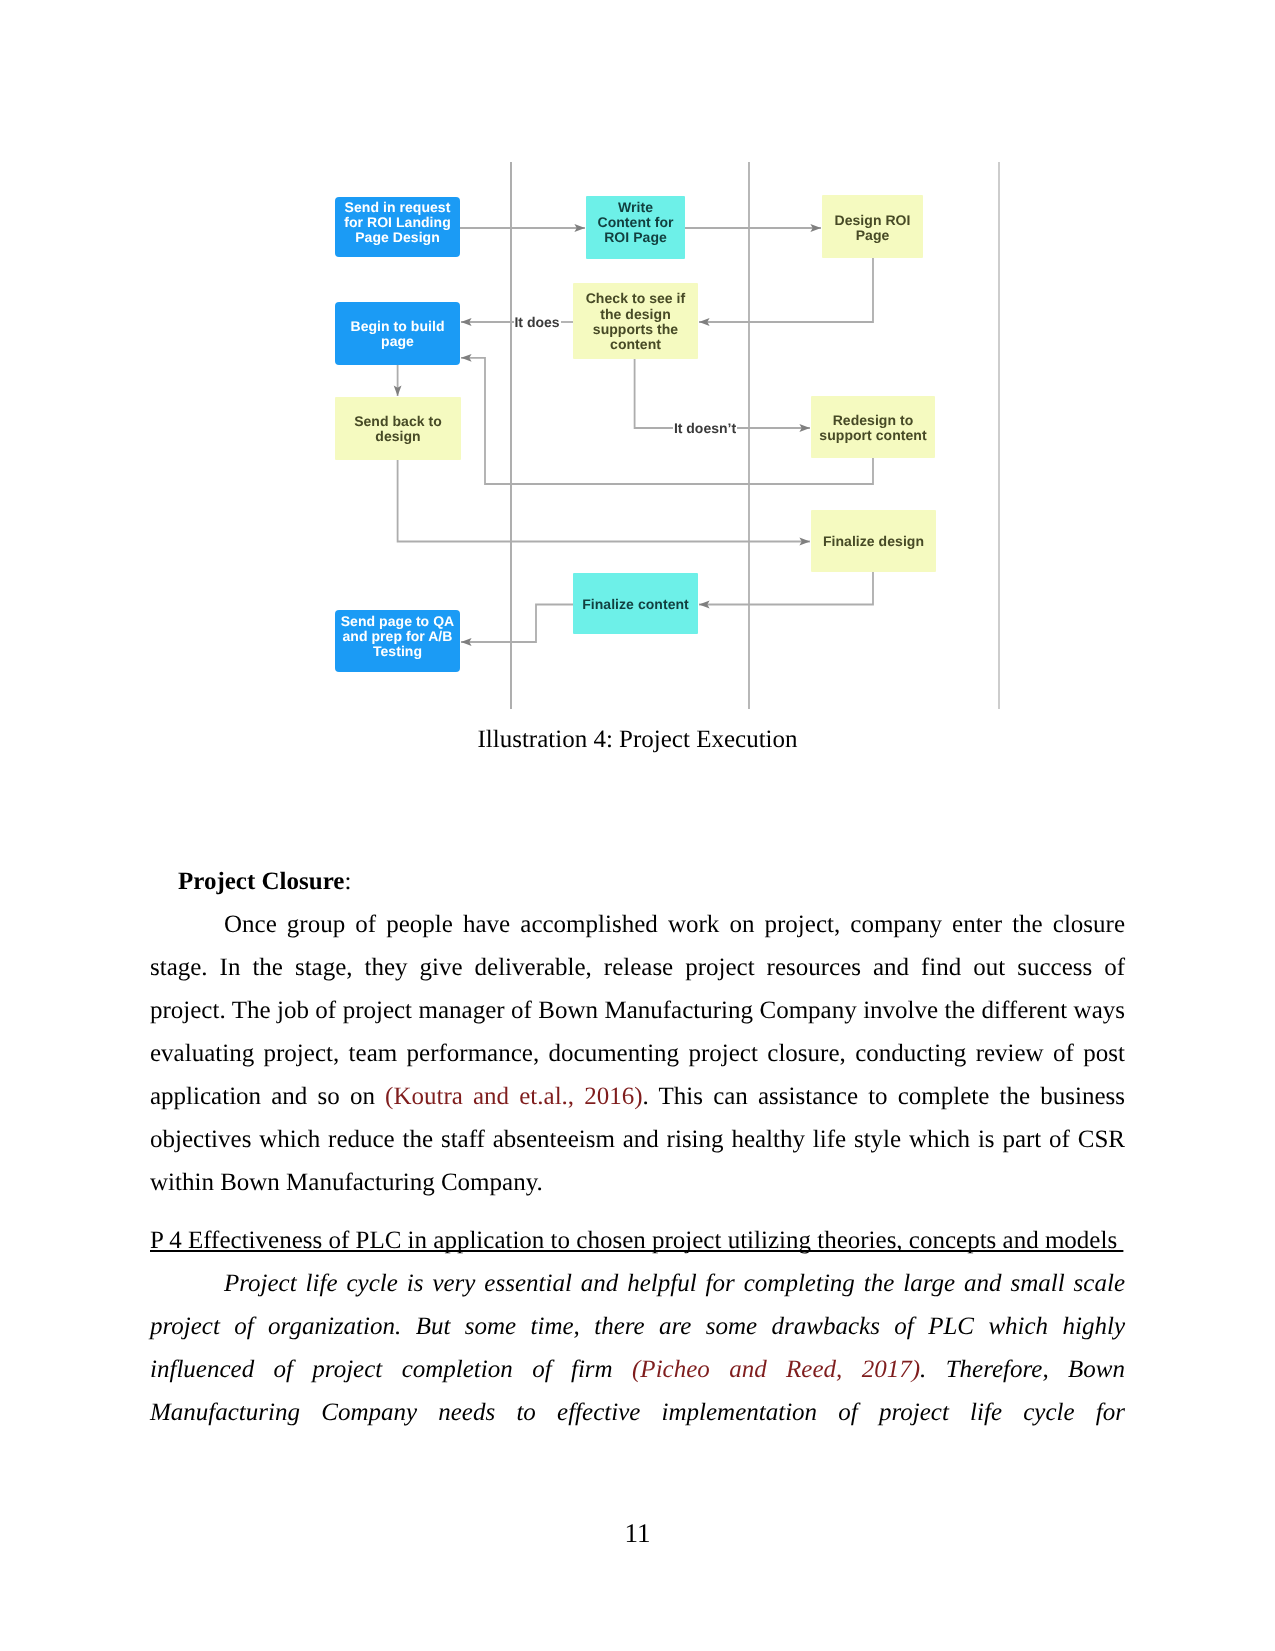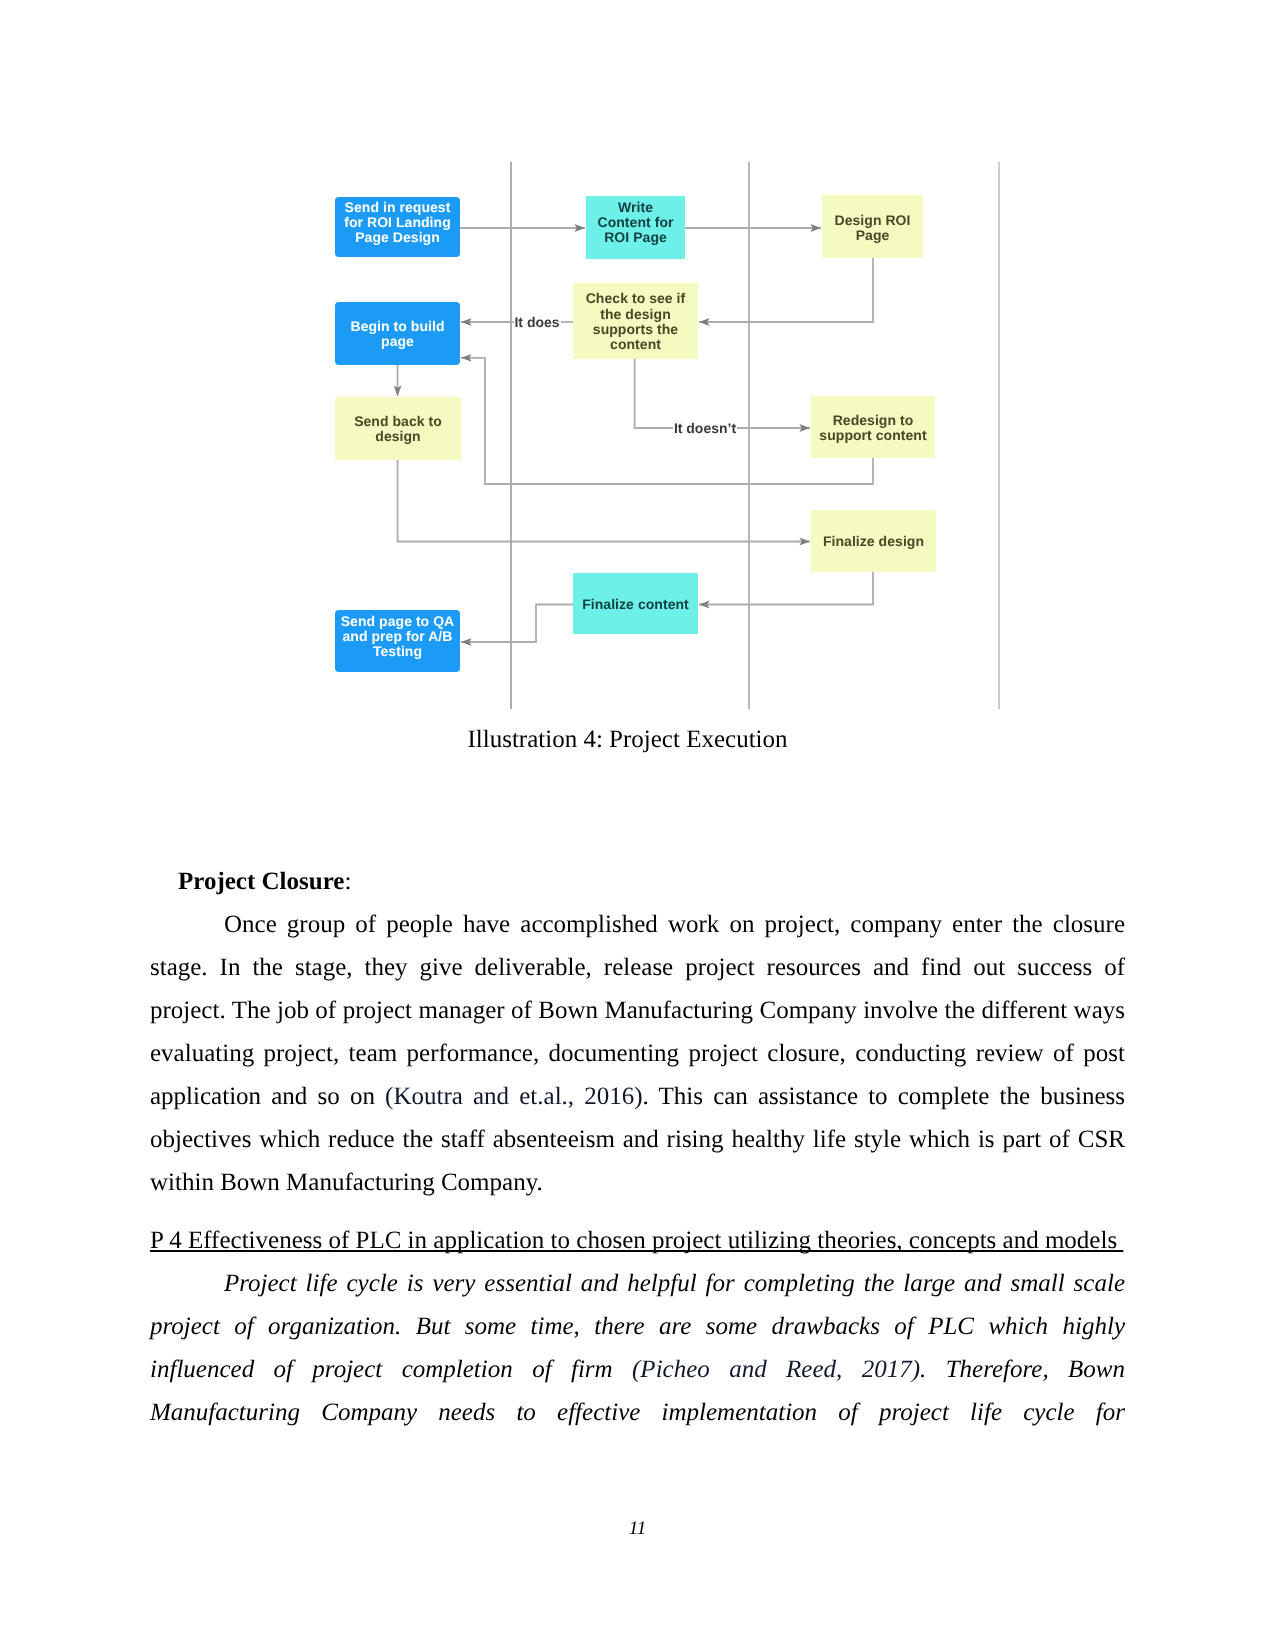--- a/index.html
+++ b/index.html
@@ -12,28 +12,28 @@
 
   
   #flowchart{position:absolute;left:0px;top:0px;width:1275px;height:760px;
              filter:blur(0.72px);}
   .nodelabel{font-family:"Liberation Sans", sans-serif;font-weight:bold;
              font-size:14px;letter-spacing:0.05px;}
   .edgelabel{font-family:"Liberation Sans", sans-serif;font-weight:bold;
              font-size:14px;fill:#3a3a3a;}
 
   
-  .caption{position:absolute;left:140px;width:975px;font-size:25px;
+  .caption{position:absolute;left:150px;width:975px;font-size:25px;
            line-height:43px;text-align:center;}
   .txt{position:absolute;left:150px;width:975px;font-size:25px;
        line-height:43px;text-align:justify;text-justify:inter-word;}
   .lastjust{text-align-last:justify;font-style:italic;}
-  .pnum{position:absolute;left:0px;width:1275px;text-align:center;font-size:19px;font-style:italic;}
+  .pnum{position:absolute;left:0px;width:1275px;text-align:center;font-size:27px;}
   .ind{display:inline-block;width:74px;}
-  .cite{color:#0f172a;}
+  .cite{color:#7f1d1d;}
   .hd{font-weight:bold;margin-left:28px;}
   .ul{text-decoration:underline;text-decoration-thickness:2px;
       text-underline-offset:1.5px;text-decoration-skip-ink:none;
       white-space:pre-wrap;}
   i{font-style:italic;}
 </style>
 </head>
 <body>
 
 <div class="page">

